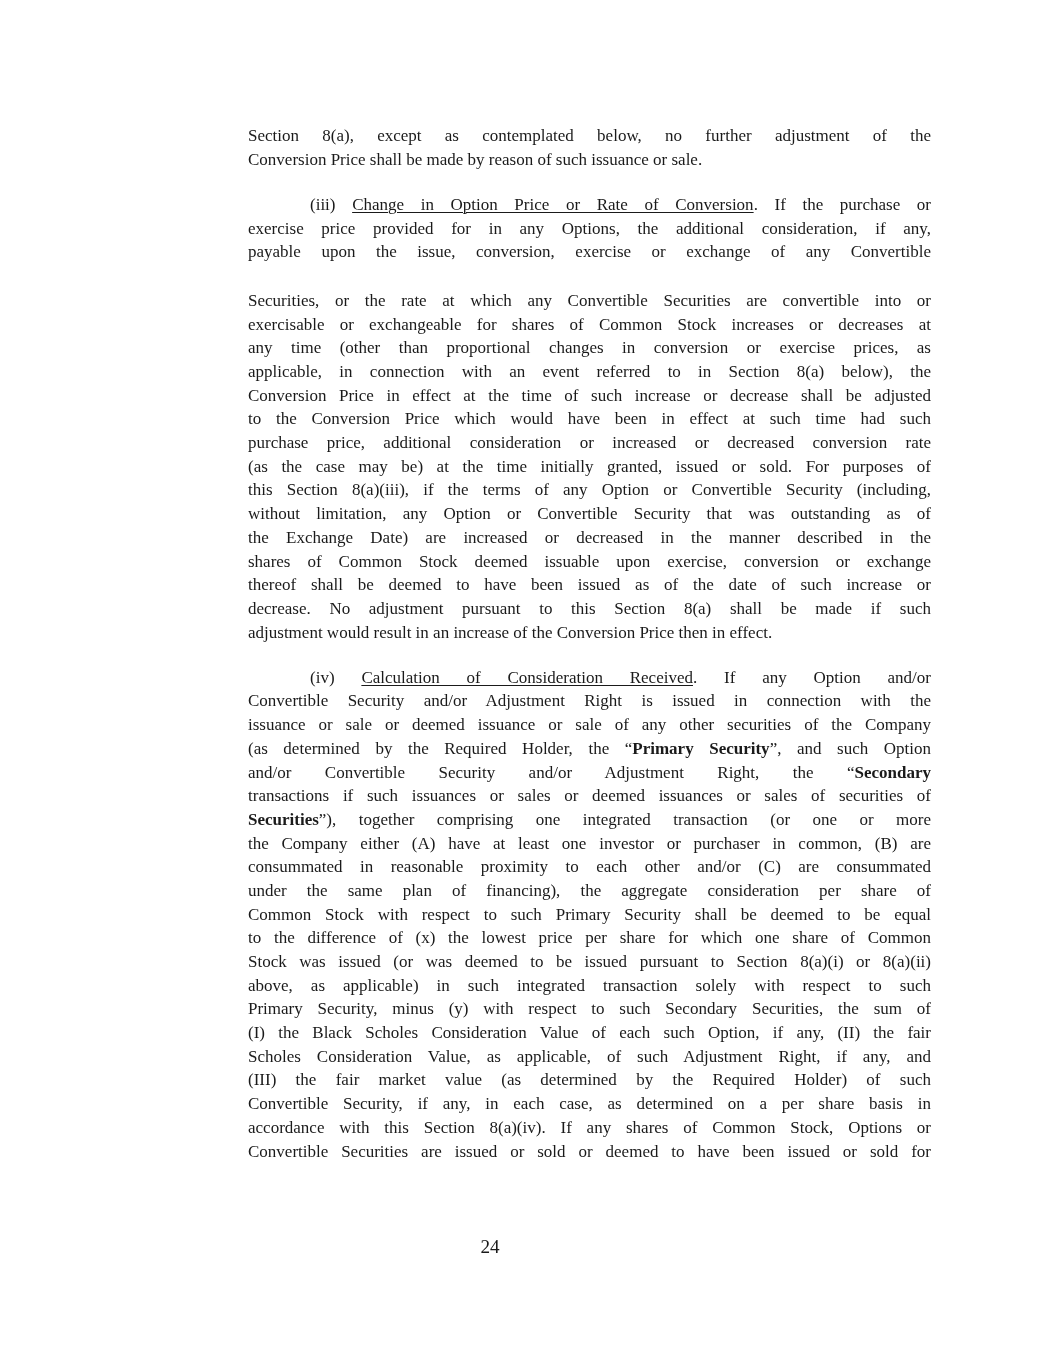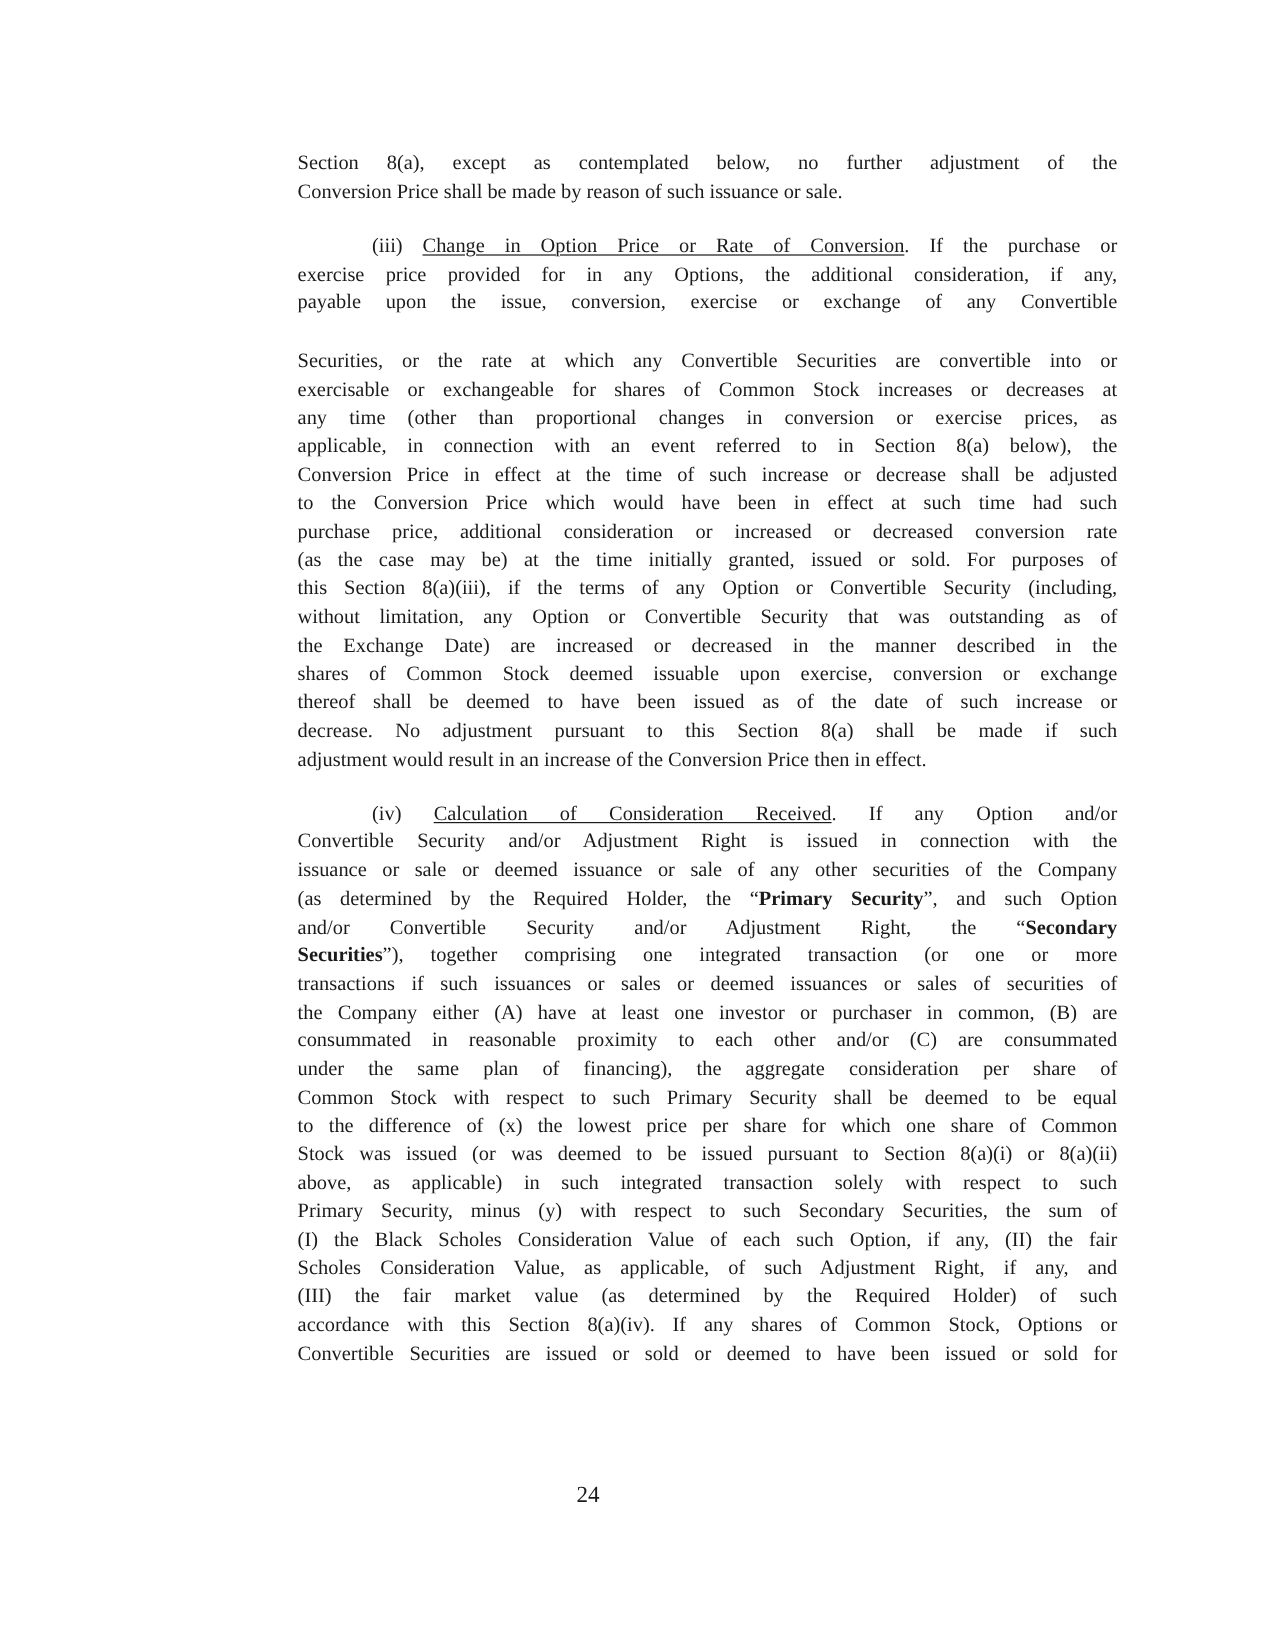--- a/index.html
+++ b/index.html
@@ -95,32 +95,33 @@
   </div>
 
   <div class="gap"></div>
 
   <div class="para">
     <span class="line indent" style="white-space: normal;"><span>(iv)</span> <span class="u">Calculation of Consideration Received</span><span>.  If any Option and/or</span></span>
     <span class="line" style="white-space: normal;">Convertible Security and/or Adjustment Right is issued in connection with the</span>
     <span class="line" style="white-space: normal;">issuance or sale or deemed issuance or sale of any other securities of the Company</span>
     <span class="line" style="white-space: normal;"><span>(as determined by the Required Holder, the “</span><span class="b">Primary Security</span><span>”, and such Option</span></span>
     <span class="line" style="white-space: normal;"><span>and/or Convertible Security and/or Adjustment Right, the “</span><span class="b">Secondary</span></span>
+    <span class="line" style="white-space: normal;">transactions if such issuances or sales or deemed issuances or sales of securities of</span>
     <span class="line" style="white-space: normal;"><span class="b">Securities</span><span>”), together comprising one integrated transaction (or one or more</span></span>
-    <span class="line" style="white-space: normal;">transactions if such issuances or sales or deemed issuances or sales of securities of</span>
     <span class="line" style="white-space: normal;">the Company either (A) have at least one investor or purchaser in common, (B) are</span>
     <span class="line" style="white-space: normal;">consummated in reasonable proximity to each other and/or (C) are consummated</span>
     <span class="line" style="white-space: normal;">under the same plan of financing), the aggregate consideration per share of</span>
     <span class="line" style="white-space: normal;">Common Stock with respect to such Primary Security shall be deemed to be equal</span>
     <span class="line" style="white-space: normal;">to the difference of (x) the lowest price per share for which one share of Common</span>
     <span class="line" style="white-space: normal;">Stock was issued (or was deemed to be issued pursuant to Section 8(a)(i) or 8(a)(ii)</span>
     <span class="line" style="white-space: normal;">above, as applicable) in such integrated transaction solely with respect to such</span>
     <span class="line" style="white-space: normal;">Primary Security, minus (y) with respect to such Secondary Securities, the sum of</span>
     <span class="line" style="white-space: normal;">(I) the Black Scholes Consideration Value of each such Option, if any, (II) the fair</span>
     <span class="line" style="white-space: normal;">Scholes Consideration Value, as applicable, of such Adjustment Right, if any, and</span>
     <span class="line" style="white-space: normal;">(III) the fair market value (as determined by the Required Holder) of such</span>
+    <span class="line" style="white-space: normal;">Convertible Security, if any, in each case, as determined on a per share basis in</span>
     <span class="line" style="white-space: normal;">accordance with this Section 8(a)(iv).  If any shares of Common Stock, Options or</span>
     <span class="line" style="white-space: normal;">Convertible Securities are issued or sold or deemed to have been issued or sold for</span>
   </div>
 
 </div>
 
 <div class="page-number">24</div>
 
 </body></html>

